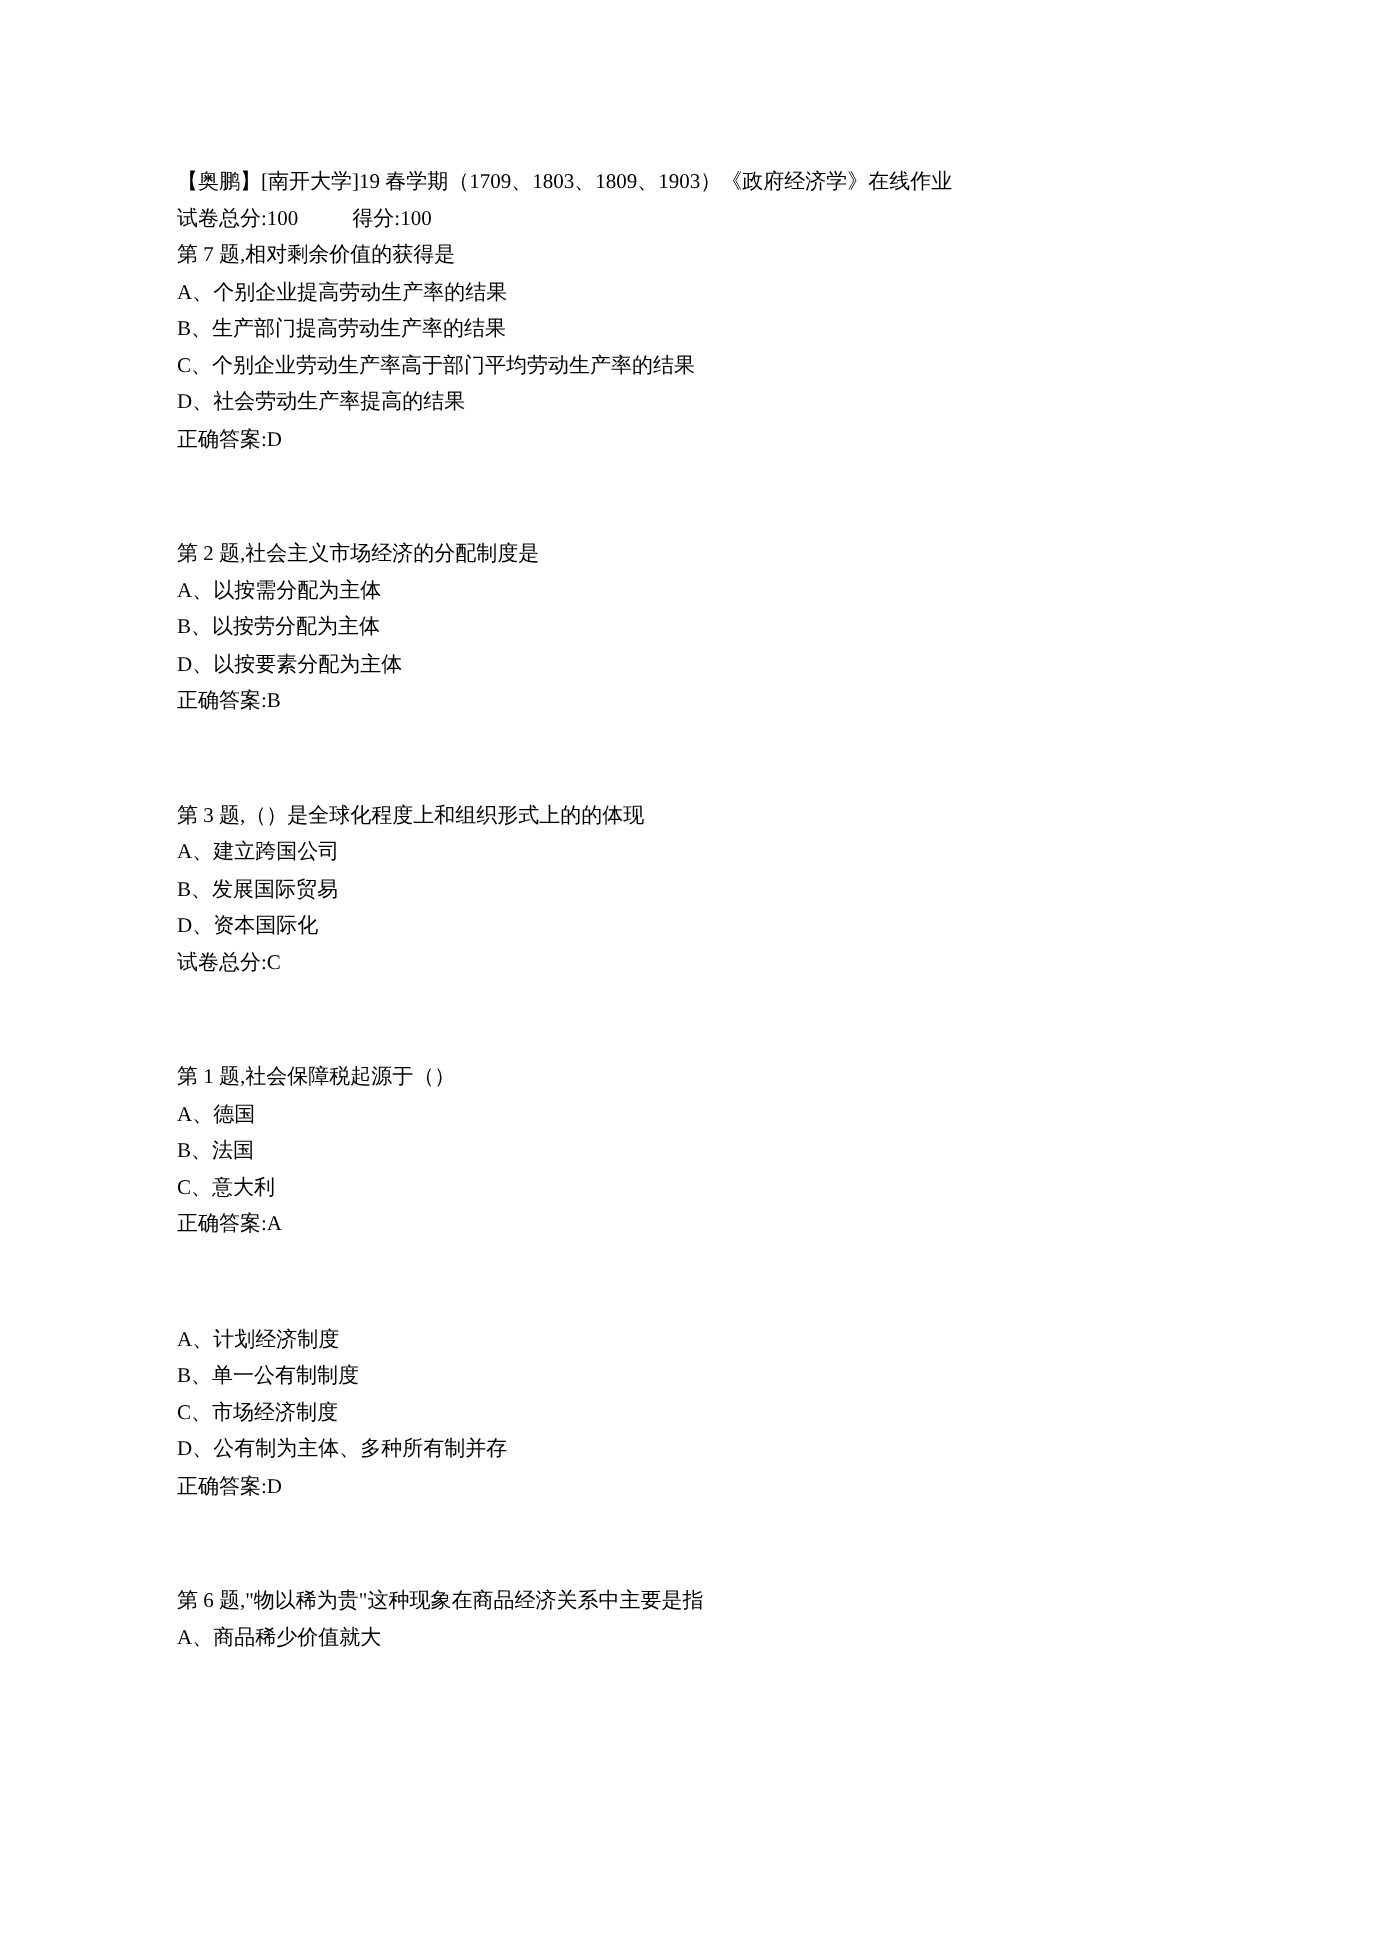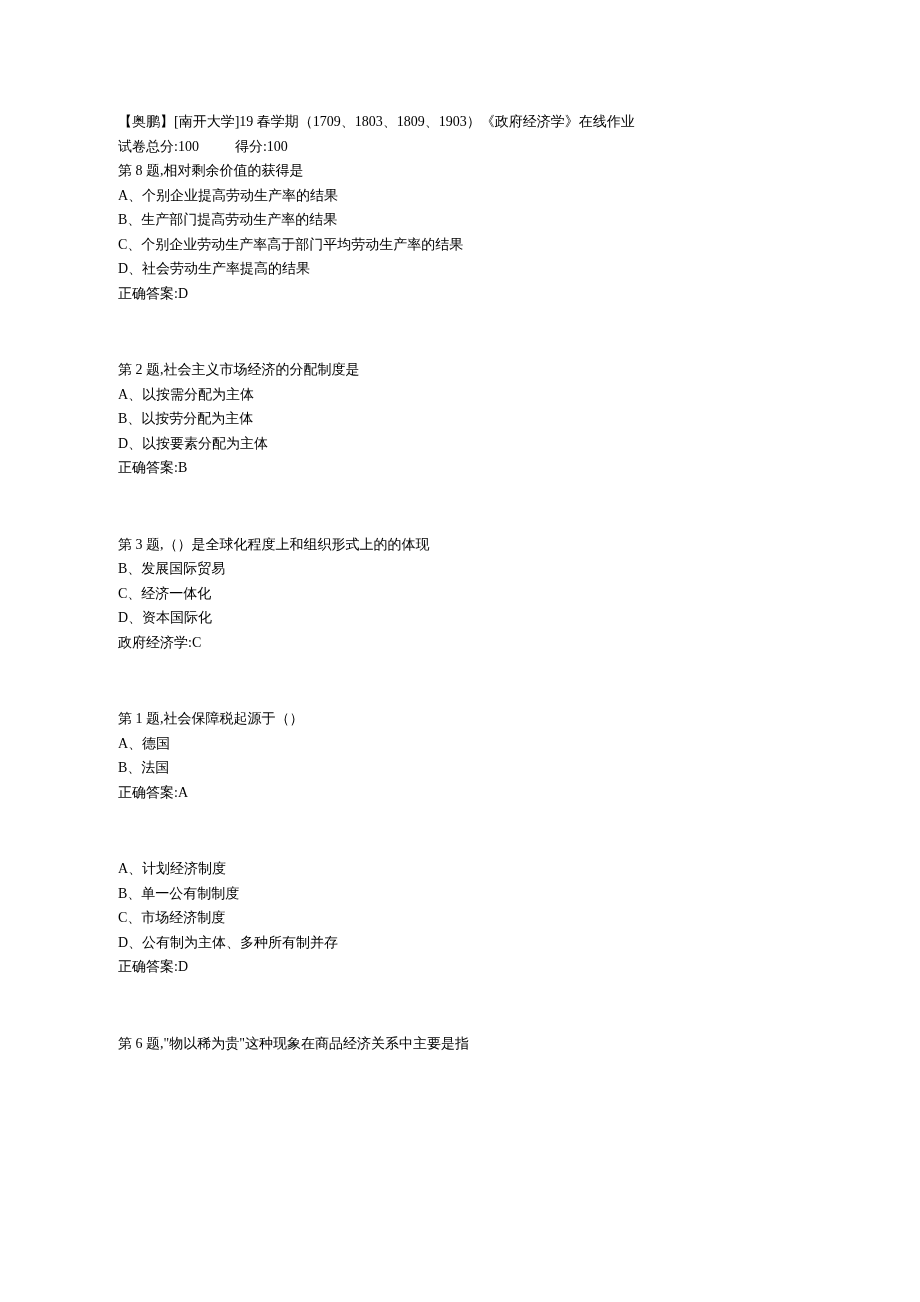--- a/index.html
+++ b/index.html
@@ -29,21 +29,21 @@
   </style>
 </head>
 <body>
 
 <div class="line">【奥鹏】[南开大学]19 春学期（1709、1803、1809、1903）《政府经济学》在线作业</div>
 <div class="line score-line">
   <span>试卷总分:100</span><span class="gap"></span><span>得分:100</span>
 </div>
 
 <div>
-  <div class="line">第 8 题,相对剩余价值的获得是</div>
+  <div class="line">第 7 题,相对剩余价值的获得是</div>
   <div class="line">A、个别企业提高劳动生产率的结果</div>
   <div class="line">B、生产部门提高劳动生产率的结果</div>
   <div class="line">C、个别企业劳动生产率高于部门平均劳动生产率的结果</div>
   <div class="line">D、社会劳动生产率提高的结果</div>
   <div class="line">正确答案:D</div>
 </div>
 
 <div class="block-spacer"></div>
 
 <div>
@@ -51,42 +51,44 @@
   <div class="line">A、以按需分配为主体</div>
   <div class="line">B、以按劳分配为主体</div>
   <div class="line">D、以按要素分配为主体</div>
   <div class="line">正确答案:B</div>
 </div>
 
 <div class="block-spacer"></div>
 
 <div>
   <div class="line">第 3 题,（）是全球化程度上和组织形式上的的体现</div>
+  <div class="line">A、建立跨国公司</div>
   <div class="line">B、发展国际贸易</div>
-  <div class="line">C、经济一体化</div>
   <div class="line">D、资本国际化</div>
-  <div class="line">政府经济学:C</div>
+  <div class="line">试卷总分:C</div>
 </div>
 
 <div class="block-spacer"></div>
 
 <div>
   <div class="line">第 1 题,社会保障税起源于（）</div>
   <div class="line">A、德国</div>
   <div class="line">B、法国</div>
+  <div class="line">C、意大利</div>
   <div class="line">正确答案:A</div>
 </div>
 
 <div class="block-spacer"></div>
 
 <div>
   <div class="line">A、计划经济制度</div>
   <div class="line">B、单一公有制制度</div>
   <div class="line">C、市场经济制度</div>
   <div class="line">D、公有制为主体、多种所有制并存</div>
   <div class="line">正确答案:D</div>
 </div>
 
 <div class="block-spacer"></div>
 
 <div>
   <div class="line">第 6 题,"物以稀为贵"这种现象在商品经济关系中主要是指</div>
+  <div class="line">A、商品稀少价值就大</div>
 </div>
 
 </body></html>

